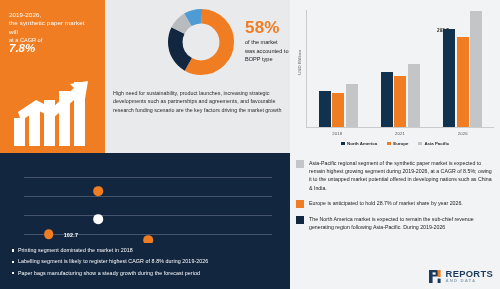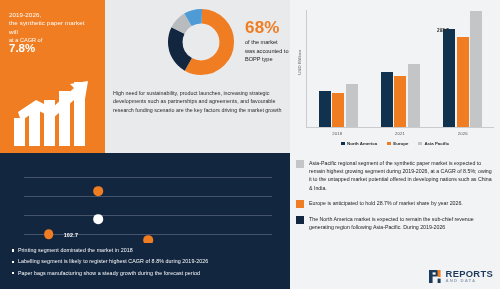--- a/index.html
+++ b/index.html
@@ -15,21 +15,21 @@
   
   .orange-panel {
     position: absolute; left: 0; top: 0; width: 105px; height: 153px;
     background: #f07d22;
     color: #ffffff;
     padding: 11px 8px 0 9px;
   }
   .op-line { font-size: 6.2px; line-height: 8.4px; letter-spacing: .1px; font-weight: 500; }
   .op-accel { font-size: 13.6px; font-weight: 700; letter-spacing: .2px; margin-top: 1px; line-height: 15px;}
   .op-cagr { font-size: 5.6px; margin-top: 1px; line-height: 7px; }
-  .op-pct { font-size: 11.5px; font-weight: 700; line-height: 11px; margin-top: -1px;}
+  .op-pct { font-size: 11.5px; font-weight: 700; line-height: 11px; margin-top: -1px; font-style: italic;}
 
   .growth-icon { position: absolute; left: 12px; top: 78px; width: 84px; height: 68px; }
 
   
   .grey-panel {
     position: absolute; left: 105px; top: 0; width: 185px; height: 153px;
     background: #e9eaec;
   }
   .donut-wrap { position: absolute; left: 62px; top: 8px; width: 68px; height: 68px; }
   .pct58 {
@@ -172,21 +172,21 @@
     </svg>
   </div>
 
   <div class="grey-panel">
     <svg class="donut-wrap" viewBox="0 0 42 42">
       <circle cx="21" cy="21" r="15.9" fill="transparent" stroke="#f07d22" stroke-width="9" stroke-dasharray="58 42" stroke-dashoffset="25"></circle>
       <circle cx="21" cy="21" r="15.9" fill="transparent" stroke="#12263f" stroke-width="9" stroke-dasharray="24 76" stroke-dashoffset="-33"></circle>
       <circle cx="21" cy="21" r="15.9" fill="transparent" stroke="#b9bcbf" stroke-width="9" stroke-dasharray="9 91" stroke-dashoffset="-57"></circle>
       <circle cx="21" cy="21" r="15.9" fill="transparent" stroke="#4e9bd6" stroke-width="9" stroke-dasharray="9 91" stroke-dashoffset="-66"></circle>
     </svg>
-    <div class="pct58">68%</div>
+    <div class="pct58">58%</div>
     <div class="pct58-sub">of the market was accounted to BOPP type</div>
     <div class="grey-body">High need for sustainability, product launches, increasing strategic developments such as partnerships and agreements, and  favourable research funding scenario are the key factors driving the  market growth</div>
   </div>
 
   <div class="barchart-panel">
     <div class="ylabel">USD Million</div>
 
     <div class="plot">
       <div class="groups">
         <div class="group">

